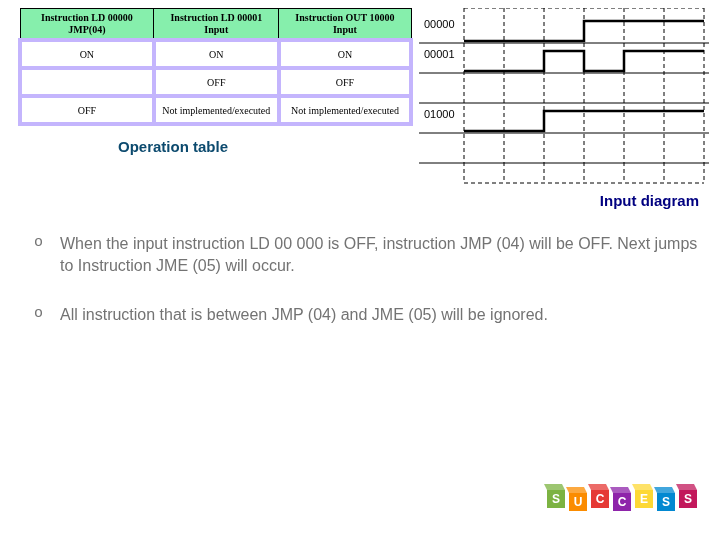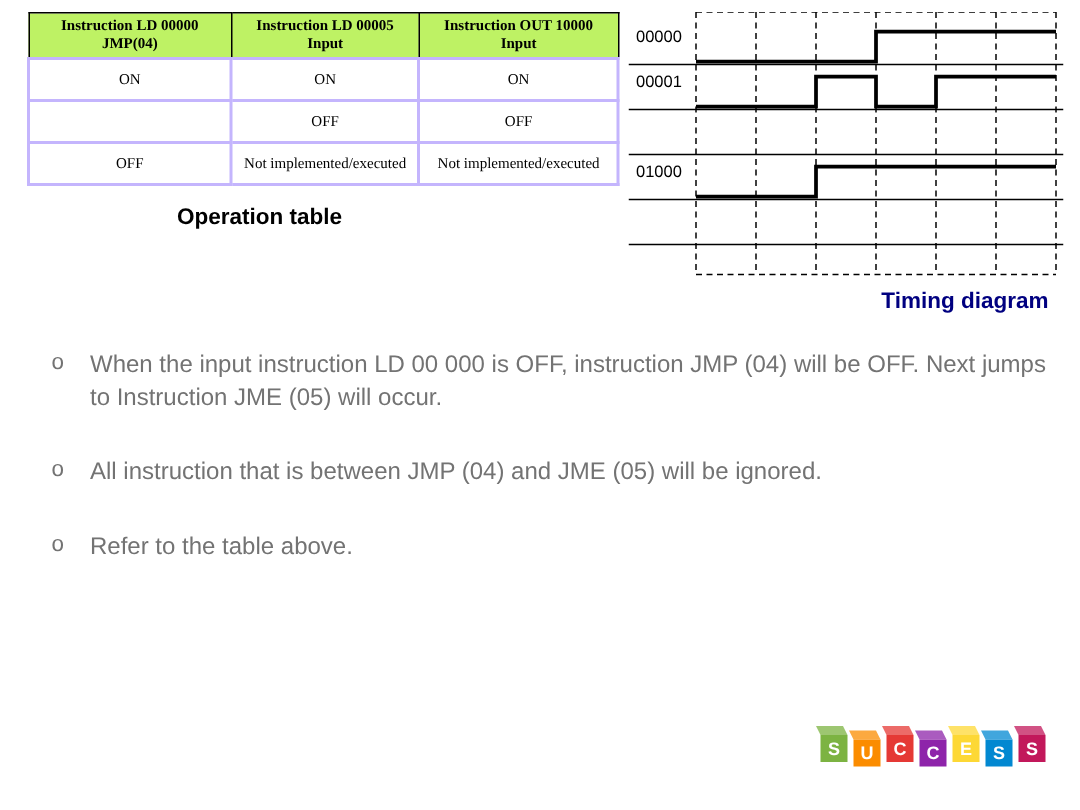--- a/index.html
+++ b/index.html
@@ -25,39 +25,39 @@
   .op-table-wrap {
     width: 395px;
     background: #fff;
   }
   table.op {
     border-collapse: collapse;
     width: 100%;
     font-size: 10px;
   }
   table.op th {
-    background: #bef264;
+    background: #86efac;
     border: 1px solid #000;
     padding: 3px 4px;
     font-weight: bold;
     font-size: 10px;
     line-height: 1.15;
     text-align: center;
     font-family: "Times New Roman", serif;
   }
   table.op td {
-    border: 2px solid #c4b5fd;
+    border: 4px solid #c4b5fd;
     padding: 6px 4px;
     text-align: center;
     font-family: "Times New Roman", serif;
     font-size: 10px;
     height: 28px;
   }
   .caption-op {
-    color: #000000;
+    color: #0c4a6e;
     font-weight: bold;
     font-size: 15px;
     margin-top: 12px;
     margin-left: 100px;
     font-family: "Comic Sans MS", Arial, sans-serif;
   }
   .caption-td {
     color: #000080;
     font-weight: bold;
     font-size: 15px;
@@ -101,21 +101,21 @@
 </head>
 <body>
 
 <div class="slide">
   <div class="top-row">
     <div class="op-table-wrap">
       <table class="op">
         <thead>
           <tr>
             <th>Instruction LD 00000 JMP(04)</th>
-            <th>Instruction LD 00005 Input</th>
+            <th>Instruction LD 00001 Input</th>
             <th>Instruction OUT 10000 Input</th>
           </tr>
         </thead>
         <tbody>
           <tr>
             <td>ON</td>
             <td>ON</td>
             <td>ON</td>
           </tr>
           <tr>
@@ -159,28 +159,27 @@
         <polyline points="45,33 165,33 165,13 285,13" fill="none" stroke="#000" stroke-width="2.5"></polyline>
 
         <polyline points="45,63 125,63 125,43 165,43 165,63 205,63 205,43 285,43" fill="none" stroke="#000" stroke-width="2.5"></polyline>
 
         <polyline points="45,123 125,123 125,103 285,103" fill="none" stroke="#000" stroke-width="2.5"></polyline>
 
         <text x="5" y="20" font-size="11" font-family="Arial">00000</text>
         <text x="5" y="50" font-size="11" font-family="Arial">00001</text>
         <text x="5" y="110" font-size="11" font-family="Arial">01000</text>
       </svg>
-      <div class="caption-td">Timing diagram</div>
+      <div class="caption-td">Input diagram</div>
     </div>
   </div>
 
   <ul class="bullets">
     <li>When the input instruction LD 00 000 is OFF, instruction JMP (04) will be OFF. Next jumps to Instruction JME (05) will occur.</li>
     <li>All instruction that is between JMP (04) and JME (05) will be ignored.</li>
-    <li>Refer to the table above.</li>
   </ul>
 
   <svg class="blocks" width="160" height="50" viewBox="0 0 160 50" id="blocks-svg">
       <g>
         <polygon points="7,14 25,14 22,8 4,8" fill="#7cb342" opacity="0.75"></polygon>
         <rect x="7" y="14" width="18" height="18" fill="#7cb342"></rect>
         <text x="16" y="27" text-anchor="middle" font-size="12" font-weight="bold" fill="#fff">S</text>
       </g>
       <g>
         <polygon points="29,17 47,17 44,11 26,11" fill="#fb8c00" opacity="0.75"></polygon>

